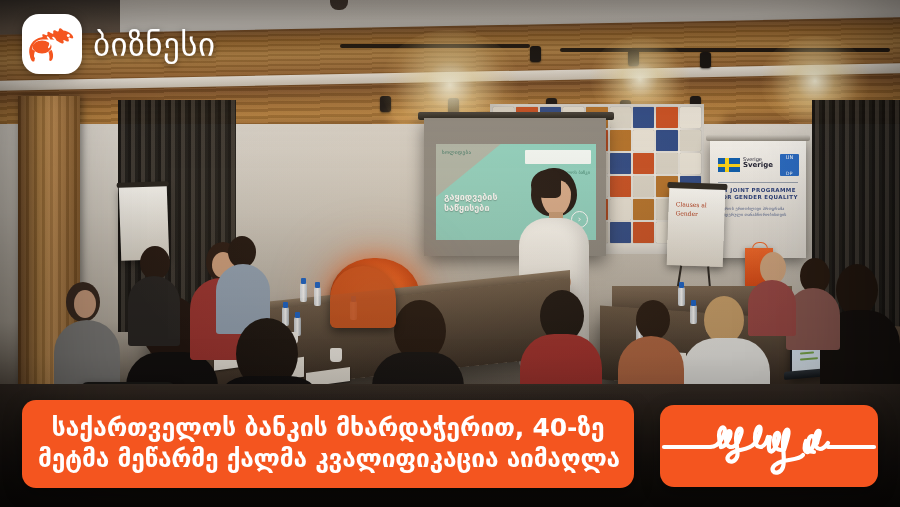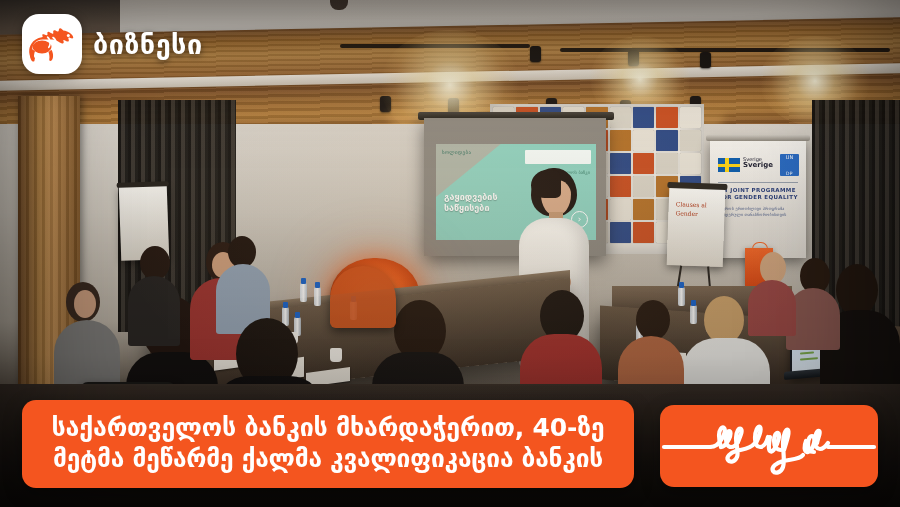--- a/index.html
+++ b/index.html
@@ -377,21 +377,21 @@
     display:flex;align-items:center;gap:11px;
     z-index:30;
   }
   .brand-mark{
     width:60px;height:60px;border-radius:17px;
     background:#ffffff;
     display:flex;align-items:center;justify-content:center;
     box-shadow:0 2px 10px rgba(0,0,0,.35);
   }
   .brand-text{
-    color:#ffffff;font-size:27px;font-weight:bold;letter-spacing:.5px;
+    color:#ffffff;font-size:33px;font-weight:normal;letter-spacing:.5px;
     text-shadow:0 2px 6px rgba(0,0,0,.55);
     white-space:nowrap;
   }
 
   
   .headline{
     position:absolute;left:22px;top:400px;width:612px;
     background:#f4551f;
     border-radius:14px;
     padding:12px 16px 14px;
@@ -724,21 +724,21 @@
         <circle cx="39.3" cy="11.6" r="1.5" fill="#ffffff"></circle>
         <path d="M24 13.5c1.8 1 3 3.3 3.2 5.6.1 1.6-.3 3.1-1.1 4" stroke="#ffffff" stroke-width="1.6" fill="none" stroke-linecap="round"></path>
         <path d="M18.6 13.2c1.6 1.3 2.5 3.6 2.5 5.9 0 1.7-.5 3.2-1.3 4.2" stroke="#ffffff" stroke-width="1.6" fill="none" stroke-linecap="round"></path>
       </svg>
     </div>
     <div class="brand-text">ბიზნესი</div>
   </div>
 
   <div class="headline">
     <div class="hl">საქართველოს ბანკის მხარდაჭერით, 40-ზე</div>
-    <div class="hl hl2">მეტმა მეწარმე ქალმა კვალიფიკაცია ბანკის</div>
+    <div class="hl hl2">მეტმა მეწარმე ქალმა კვალიფიკაცია აიმაღლა</div>
   </div>
 
   <div class="siglogo">
     <svg class="sig-svg" width="218" height="82" viewBox="0 0 218 82">
       <g fill="none" stroke="#ffffff" stroke-width="4.2" stroke-linecap="round" stroke-linejoin="round">
         <path d="M4 42 H50"></path>
         <path d="M50 42 c6 0 8-3 11-7 3-4 5-10 3-12 -2-2-5 2-5 7 0 6 2 12 2 12"></path>
         <path d="M61 42 c3 0 6-4 8-8 2-4 2-8 0-8 -2 0-3 4-3 8 0 5 2 8 5 8 4 0 7-5 7-5"></path>
         <path d="M78 37 c2-5 5-11 3-13 -2-2-5 3-5 9 0 7 3 14 1 19 -2 5-7 6-9 3 -2-3 2-7 8-9 7-2 14-2 18-7"></path>
         <path d="M96 38 c3-6 6-14 4-16 -2-2-5 4-5 11 0 6 2 9 5 9 4 0 7-5 8-10"></path>

